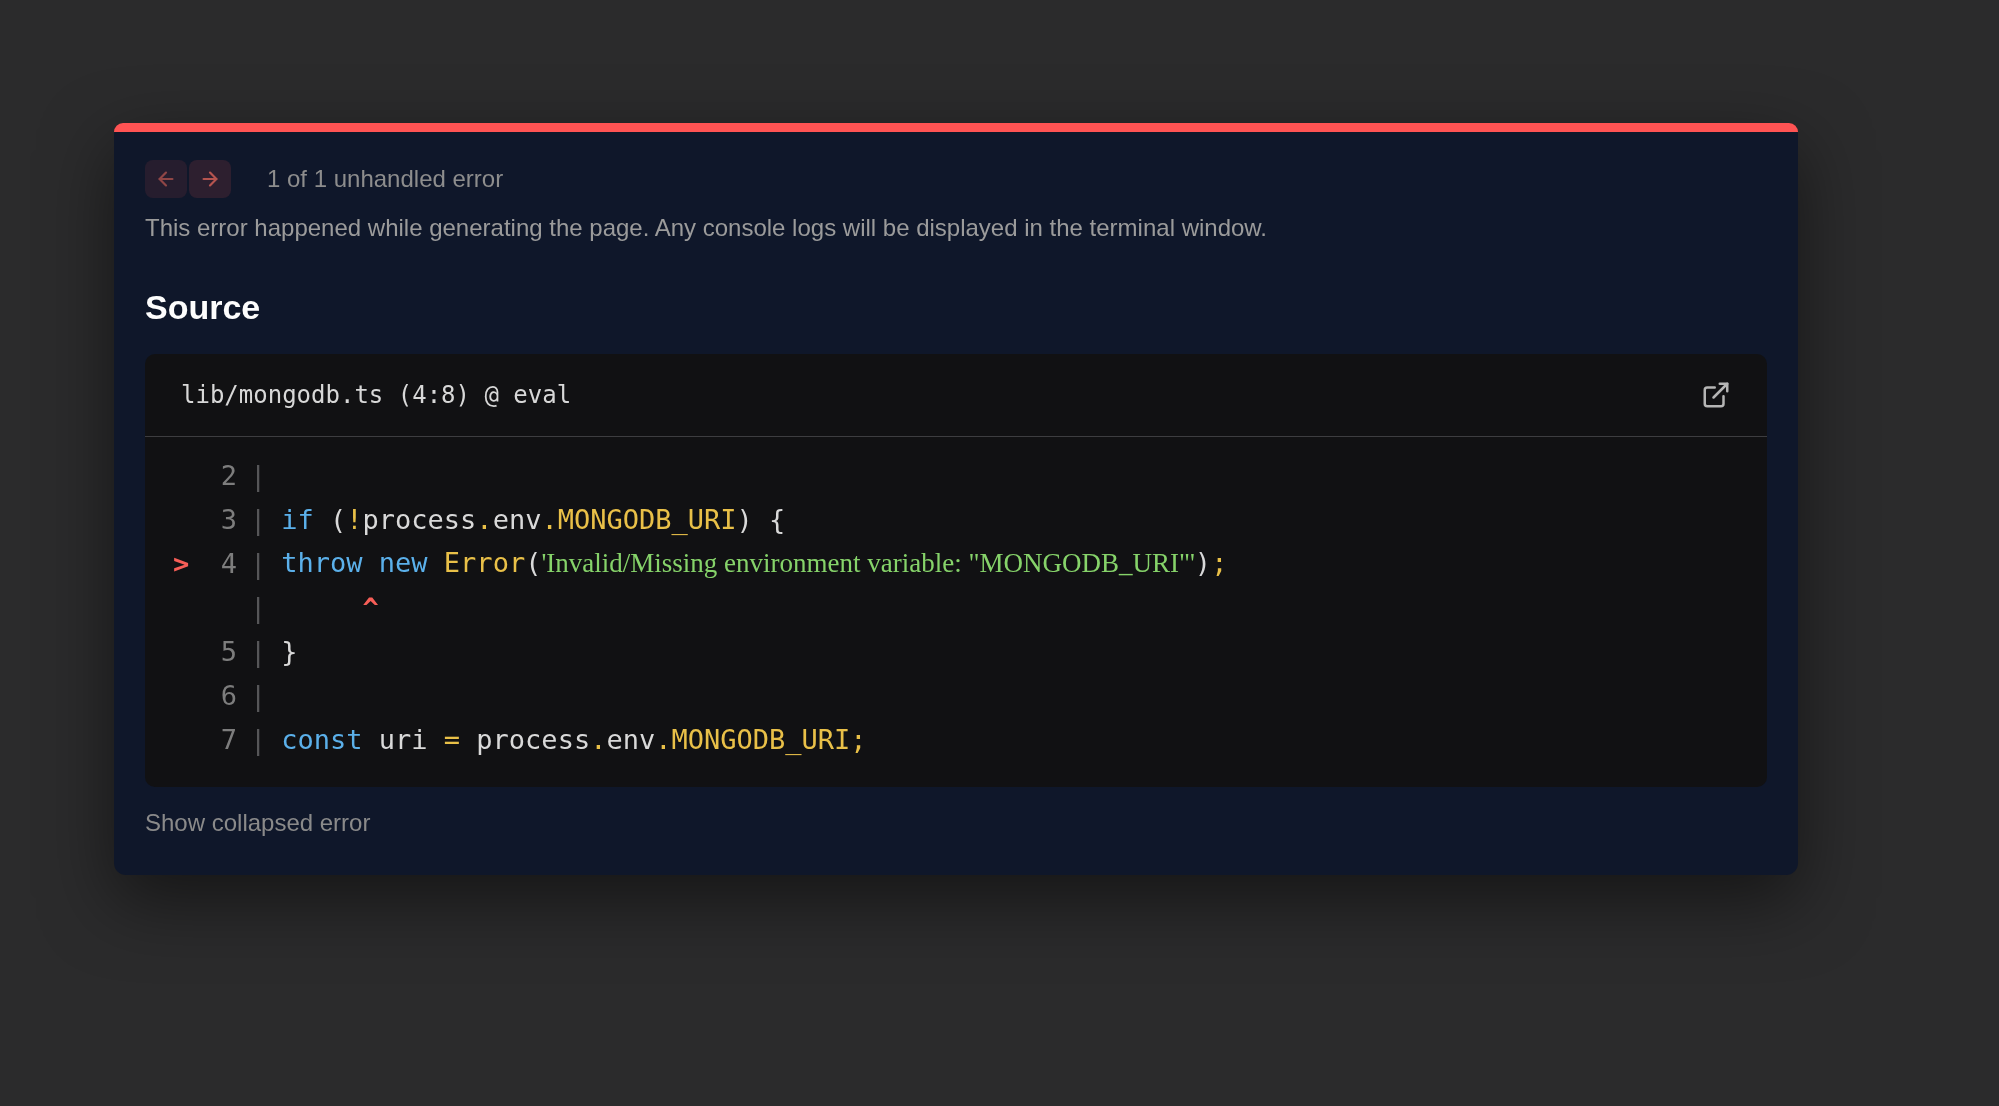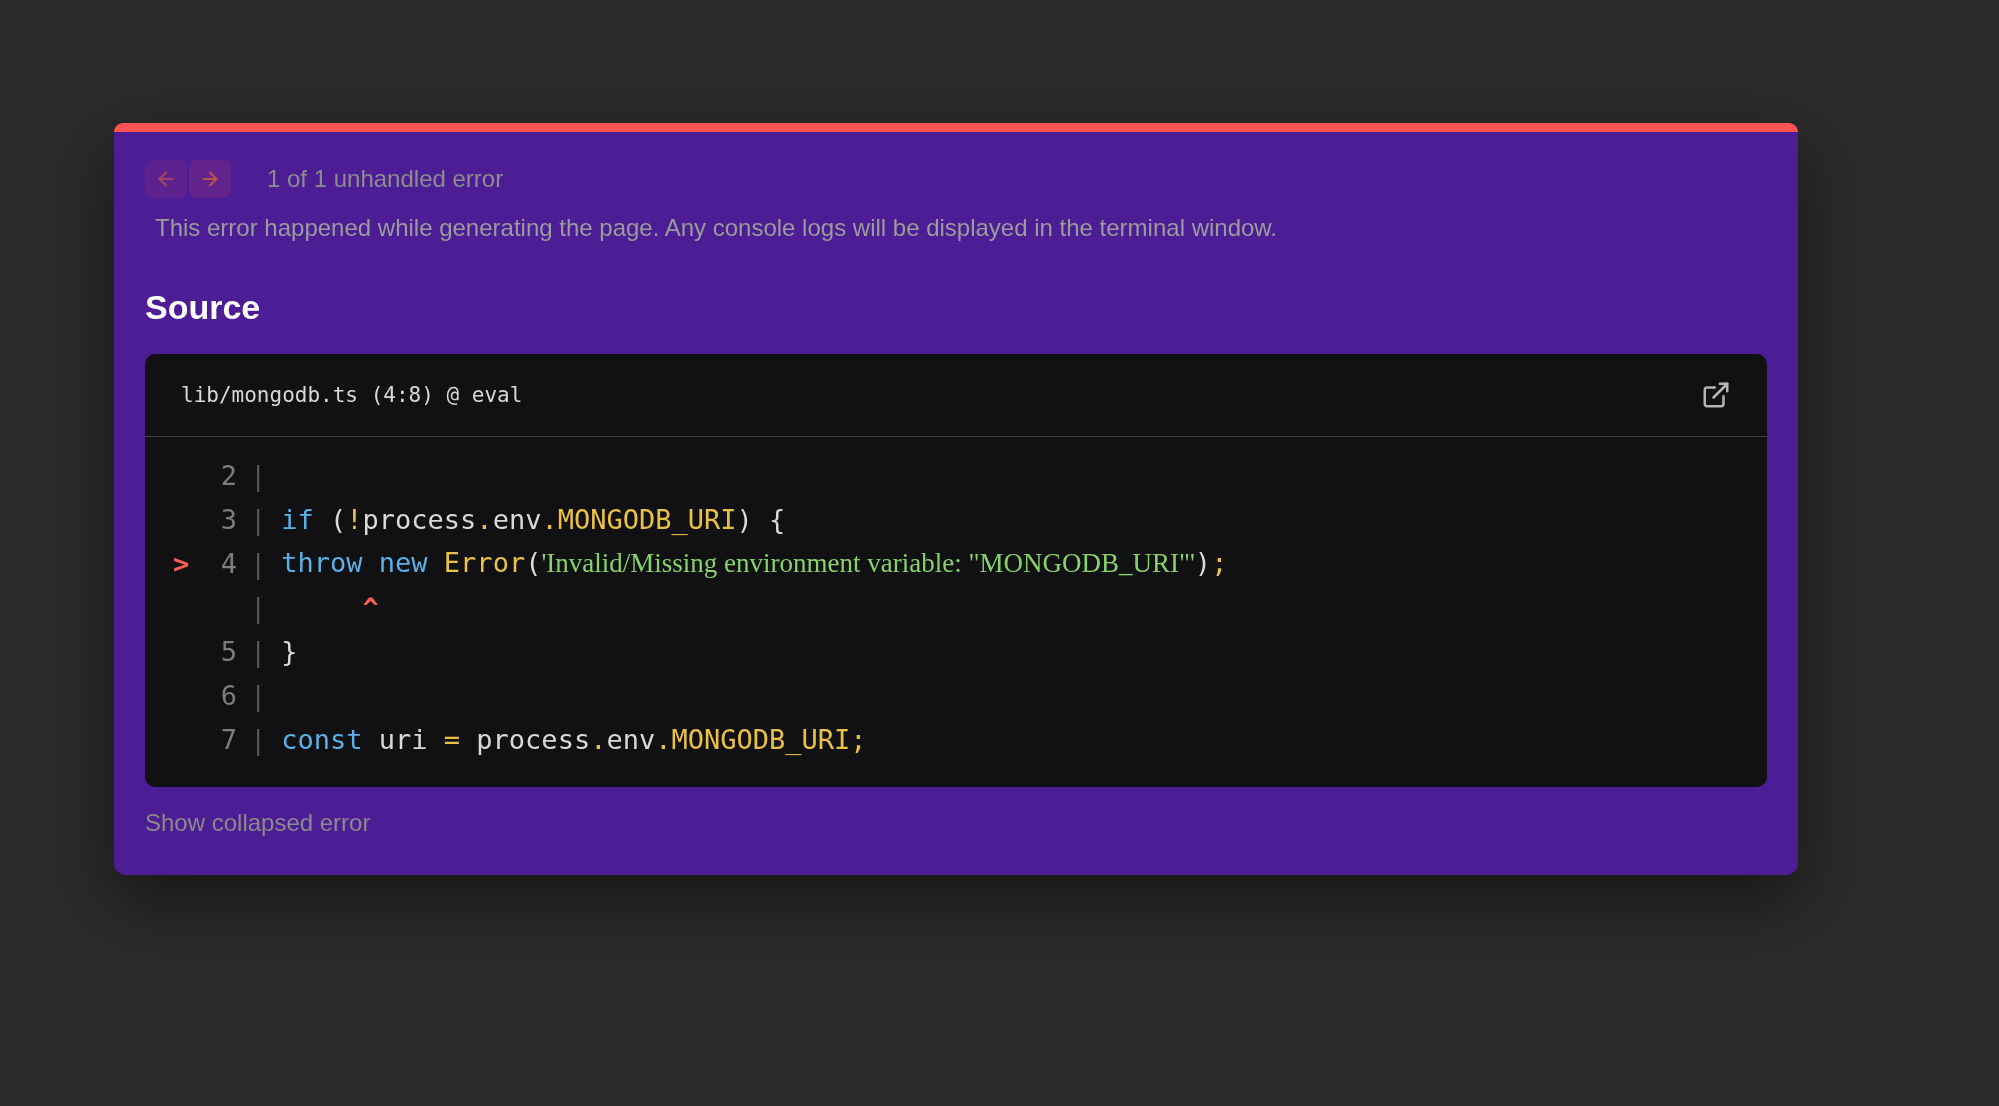--- a/index.html
+++ b/index.html
@@ -5,21 +5,21 @@
   * { margin:0; padding:0; box-sizing:border-box; }
   html,body { width:1999px; height:1106px; }
   body {
     background:#2b2b2c;
     font-family:"Liberation Sans", sans-serif;
     overflow:hidden;
     position:relative;
   }
   .dialog {
     position:absolute; left:114px; top:123px; width:1684px;
-    background:#4c1d95; border-radius:12px;
+    background:#0f172a; border-radius:12px;
     box-shadow:0 25px 70px rgba(0,0,0,.5);
   }
   .accent-bar { height:9px; background:#ff5353; border-radius:12px 12px 0 0; }
   .dialog-content { padding:27px 31px 38px 31px; }
 
   .nav-row { display:flex; align-items:center; height:40px; }
   .nav-group { display:flex; gap:2px; }
   .nav-btn {
     width:42px; height:38px; border:none; cursor:pointer;
     background:rgba(248,88,88,0.13); border-radius:8px;
@@ -28,31 +28,31 @@
   }
   .nav-btn.dim { opacity:.78; }
   .nav-btn svg { width:22px; height:22px; }
   .nav-count { margin-left:36px; font-size:24px; color:#8d8d8d; }
 
   .h1 { margin-top:34px; font-size:37px; font-weight:bold; color:#fdfdfd; letter-spacing:.2px; }
   .error-msg {
     margin-top:22px; font-family:"DejaVu Sans Mono", monospace;
     font-weight:bold; font-size:24px; color:#f85f5f;
   }
-  .desc { margin-top:15px; font-size:24px; color:#9b9b9b;margin-left:10px; }
+  .desc { margin-top:15px; font-size:24px; color:#9b9b9b; }
   .h2 { margin-top:46px; font-size:34px; font-weight:bold; color:#fdfdfd; }
 
   .code-box {
     margin-top:27px; background:#111113; border-radius:10px; overflow:hidden;
   }
   .code-header {
     display:flex; align-items:center; justify-content:space-between;
     padding:26px 36px; border-bottom:1px solid #3d3d40;
   }
-  .code-file { font-family:"DejaVu Sans Mono", monospace; font-size:21px; color:#d8d8d8; }
+  .code-file { font-family:"DejaVu Sans Mono", monospace; font-size:24px; color:#d8d8d8; }
   .ext-btn { background:none; border:none; cursor:pointer; color:#b5b5b5; display:flex; }
   .ext-btn svg { width:30px; height:30px; }
 
   .code-body { padding:16px 0 26px 0; font-family:"DejaVu Sans Mono", monospace; font-size:27px; }
   .line { display:flex; align-items:center; height:44px; padding-left:28px; white-space:pre; }
   .marker { width:36px; color:#f75e57; font-weight:bold; }
   .lineno { width:28px; text-align:right; color:#7d7d7d; }
   .pipe { color:#565658; margin:0 15px 0 13px; }
   .codetxt { color:#d9d9d9; }
   .c-pln { color:#d9d9d9; }

